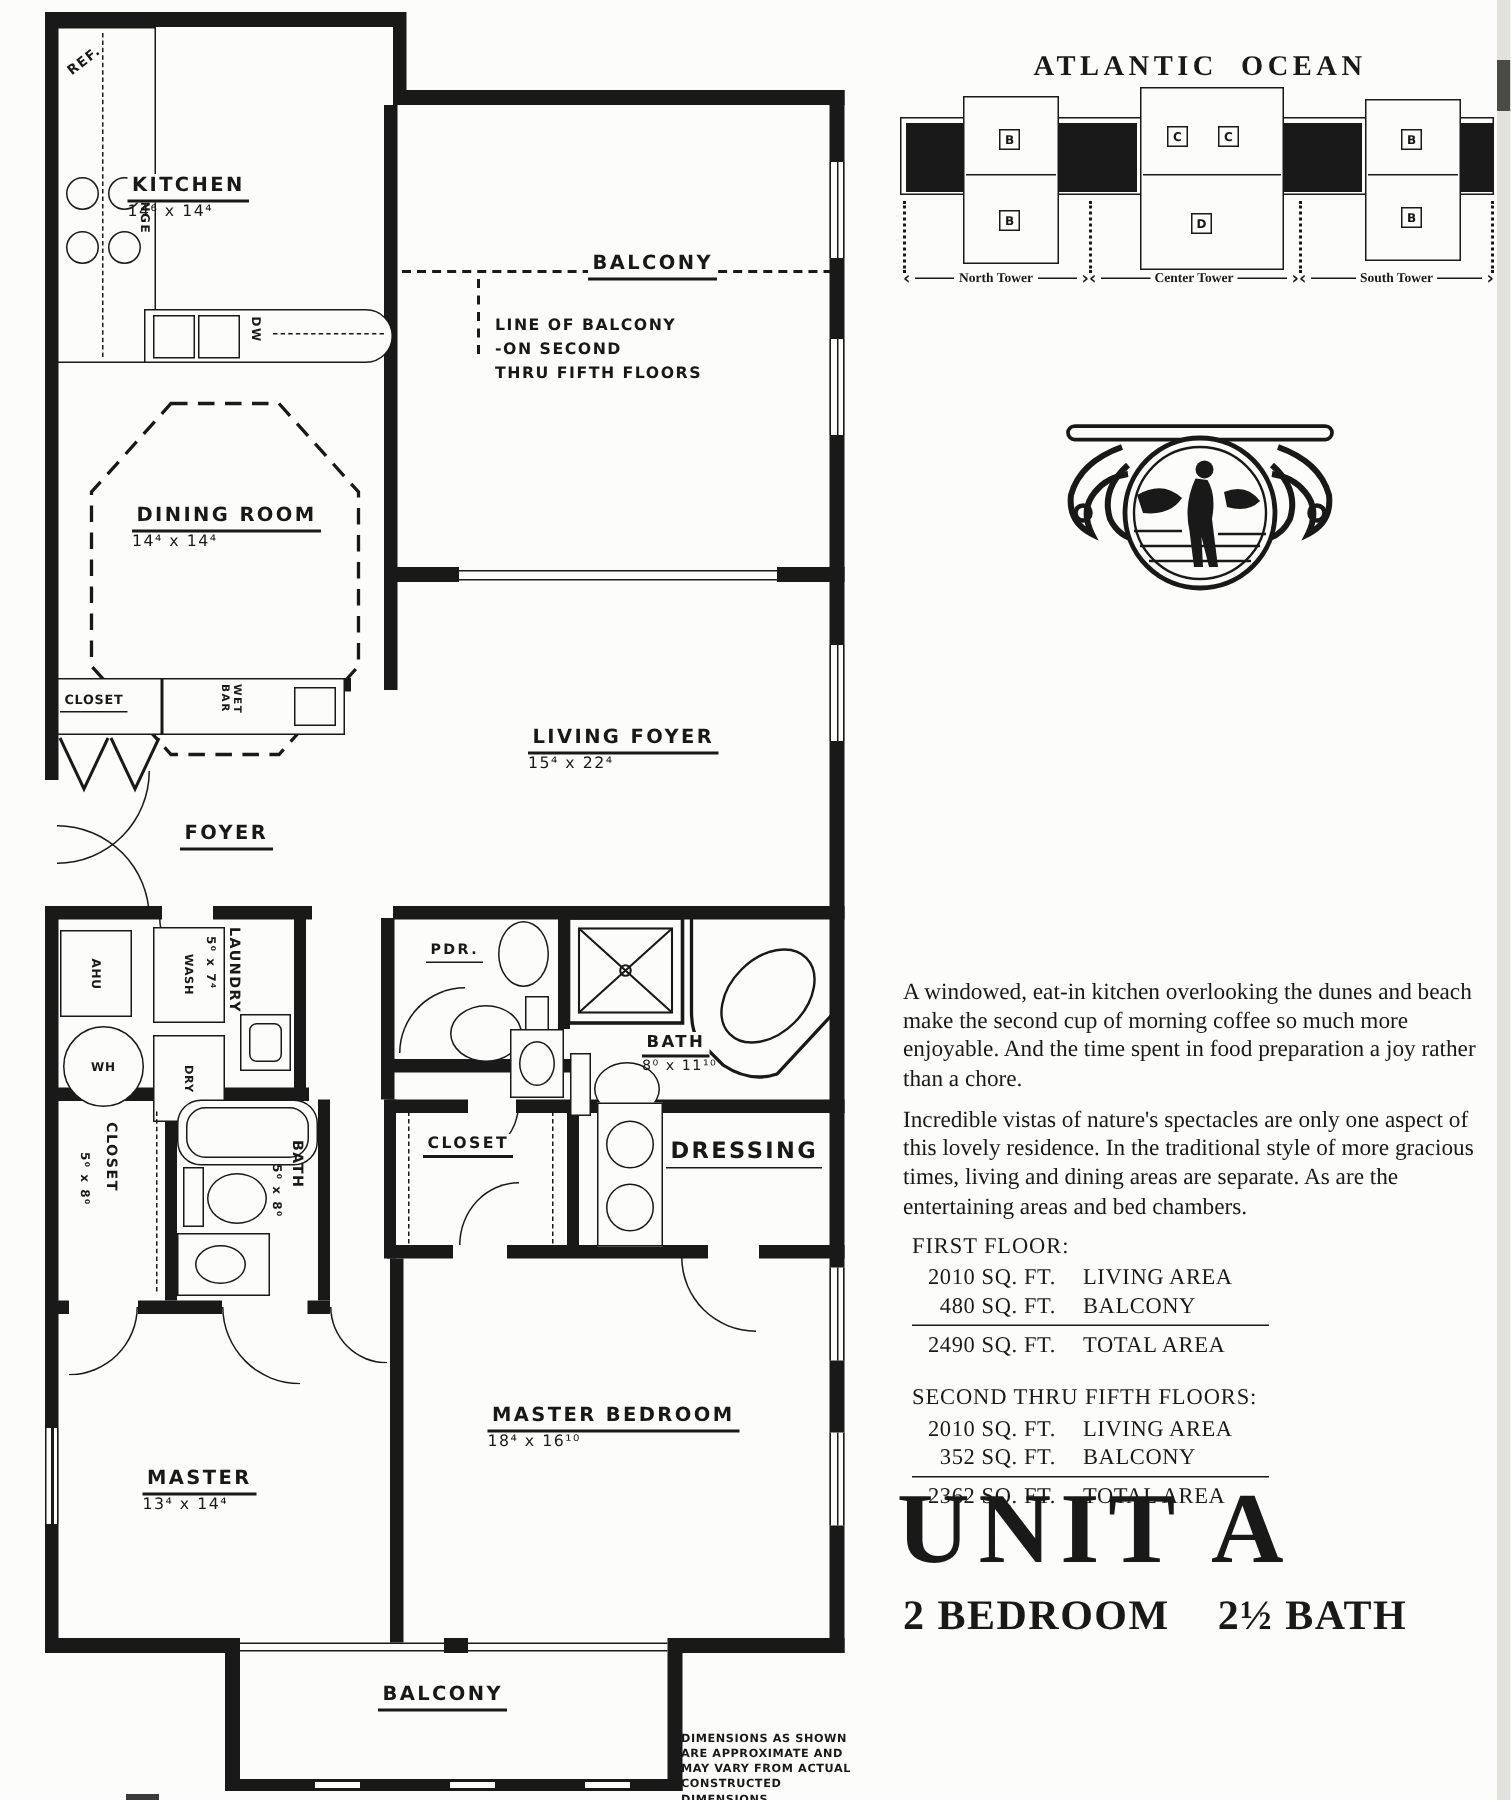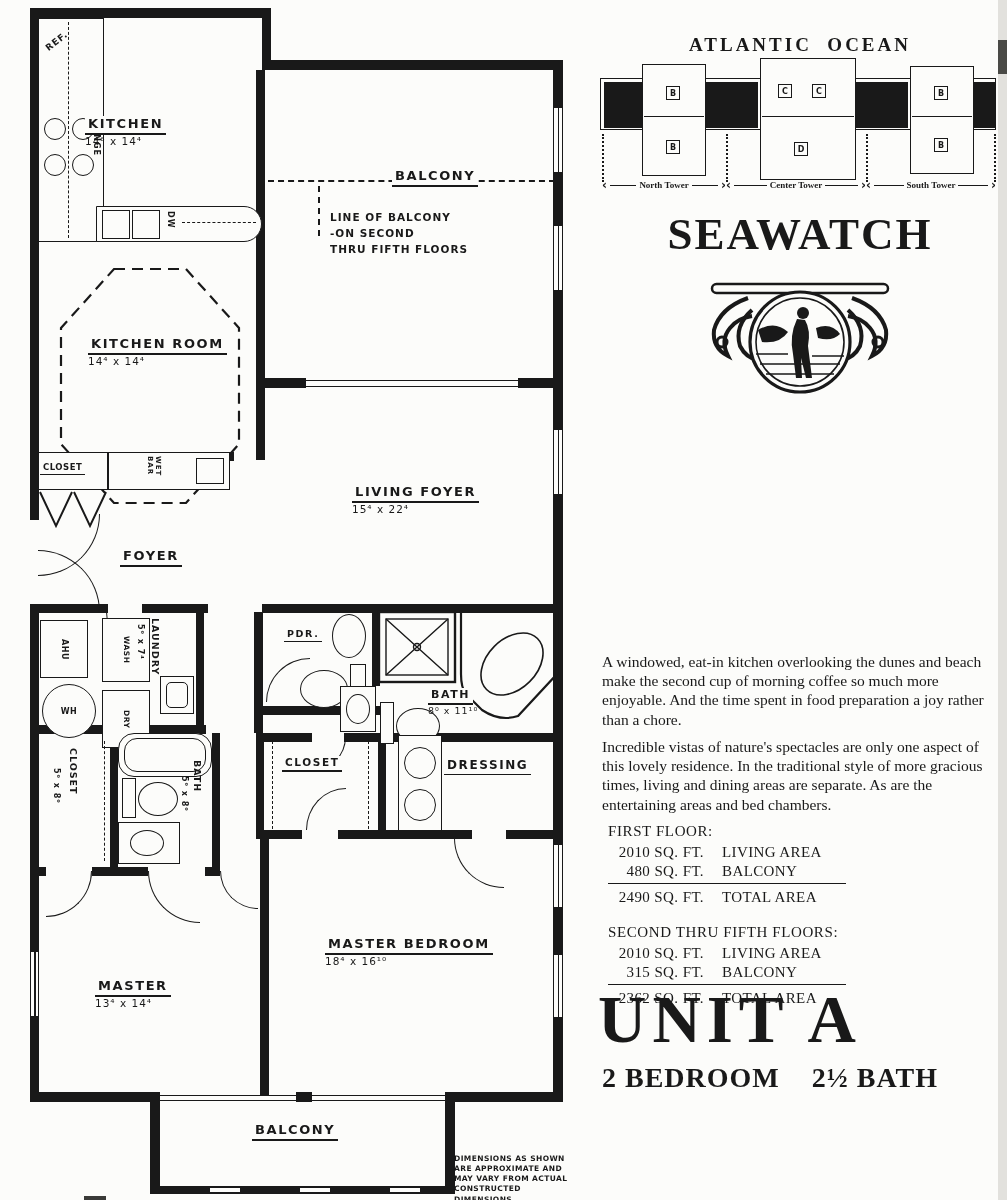--- a/index.html
+++ b/index.html
@@ -131,21 +131,21 @@
     <span class="rn">BALCONY</span>
   </div>
   <div class="abs pre" style="left:330px;top:210px;width:170px;font:bold 10.5px/1.5 'DejaVu Sans',sans-serif;letter-spacing:1px">LINE OF BALCONY
 -ON SECOND
 THRU FIFTH FLOORS</div>
 
   <svg class="abs" style="left:58px;top:266px" width="184" height="240">
     <polygon points="56,3 128,3 181,62 181,178 128,237 56,237 3,178 3,62" fill="none" stroke="#191919" stroke-width="2.2" stroke-dasharray="11,7"></polygon>
   </svg>
   <div class="lbl" style="left:88px;top:336px;width:145px">
-    <span class="rn">KITCHEN ROOM</span>
+    <span class="rn">DINING ROOM</span>
     <div class="dim">14⁴ x 14⁴</div>
   </div>
 
   <div class="lbl" style="left:352px;top:484px;width:135px">
     <span class="rn">LIVING FOYER</span>
     <div class="dim">15⁴ x 22⁴</div>
   </div>
   <div class="lbl" style="left:120px;top:548px;width:85px">
     <span class="rn">FOYER</span>
   </div>
@@ -191,21 +191,21 @@
   <i class="fx" style="left:380px;top:702px;width:14px;height:42px"></i>
   <i class="oval" style="left:396px;top:708px;width:44px;height:36px"></i>
   <div class="lbl" style="left:428px;top:688px;width:110px;font-size:11px">
     <span class="rn">BATH</span>
     <div class="dim" style="font-size:9.5px">8⁰ x 11¹⁰</div>
   </div>
 
   <i class="thin" style="left:398px;top:735px;width:44px;height:96px"></i>
   <i class="oval" style="left:404px;top:747px;width:32px;height:32px"></i>
   <i class="oval" style="left:404px;top:789px;width:32px;height:32px"></i>
-  <div class="lbl" style="left:444px;top:758px;width:112px;font-size:12px">
+  <div class="lbl" style="left:444px;top:758px;width:112px;font-size:15px">
     <span class="rn" style="border-bottom-width:1.5px">DRESSING</span>
   </div>
   <i class="dashV" style="left:272px;top:741px;height:88px;border-left-width:1.5px"></i>
   <i class="dashV" style="left:368px;top:741px;height:88px;border-left-width:1.5px"></i>
   <div class="lbl" style="left:282px;top:756px;width:90px;font-size:10.5px">
     <span class="rn">CLOSET</span>
   </div>
 
   <div class="vlab" style="left:68px;top:748px;height:112px;font-size:9.5px">CLOSET</div>
   <div class="vlab" style="left:52px;top:768px;height:70px;font-size:8px">5⁰ x 8⁰</div>
@@ -280,21 +280,20 @@
     <div class="tspan" style="left:268px;top:124px;width:130px">
       <span class="ah">‹</span>
         <span class="ln"></span>
       <span class="tlab">South Tower</span>
       <span class="ln"></span>
         <span class="ah">›</span>
     </div>
   </div>
 
   <div class="abs serif" style="left:640px;top:212px;width:320px;text-align:center">
-    <div style="font-size:45px;font-weight:bold;letter-spacing:2px;line-height:1">SEAWATCH</div>
   </div>
   <svg class="abs" style="left:700px;top:282px" width="200" height="112" viewBox="0 0 200 112">
     <rect x="12" y="2" width="176" height="9" rx="4.5" fill="none" stroke="#191919" stroke-width="2.5"></rect>
     <g fill="none" stroke="#191919" stroke-width="4">
       <path d="M48,16 Q20,26 14,48 Q12,66 28,74 Q20,58 30,46 Q38,36 52,34"></path>
       <path d="M52,28 Q34,44 40,64 Q46,76 58,78"></path>
       <circle cx="22" cy="60" r="5" stroke-width="3"></circle>
     </g>
     <g fill="none" stroke="#191919" stroke-width="4" transform="translate(200,0) scale(-1,1)">
       <path d="M48,16 Q20,26 14,48 Q12,66 28,74 Q20,58 30,46 Q38,36 52,34"></path>
@@ -332,21 +331,21 @@
         <span class="alab">TOTAL AREA</span>
       </div>
     </div>
     <div style="margin-top:17px">
       <div class="atitle">SECOND THRU FIFTH FLOORS:</div>
       <div class="arow">
         <span class="anum">2010 SQ. FT.</span>
         <span class="alab">LIVING AREA</span>
       </div>
       <div class="arow">
-        <span class="anum">315 SQ. FT.</span>
+        <span class="anum">352 SQ. FT.</span>
         <span class="alab">BALCONY</span>
       </div>
       <div class="aline"></div>
       <div class="arow">
         <span class="anum">2362 SQ. FT.</span>
         <span class="alab">TOTAL AREA</span>
       </div>
     </div>
   </div>
 

